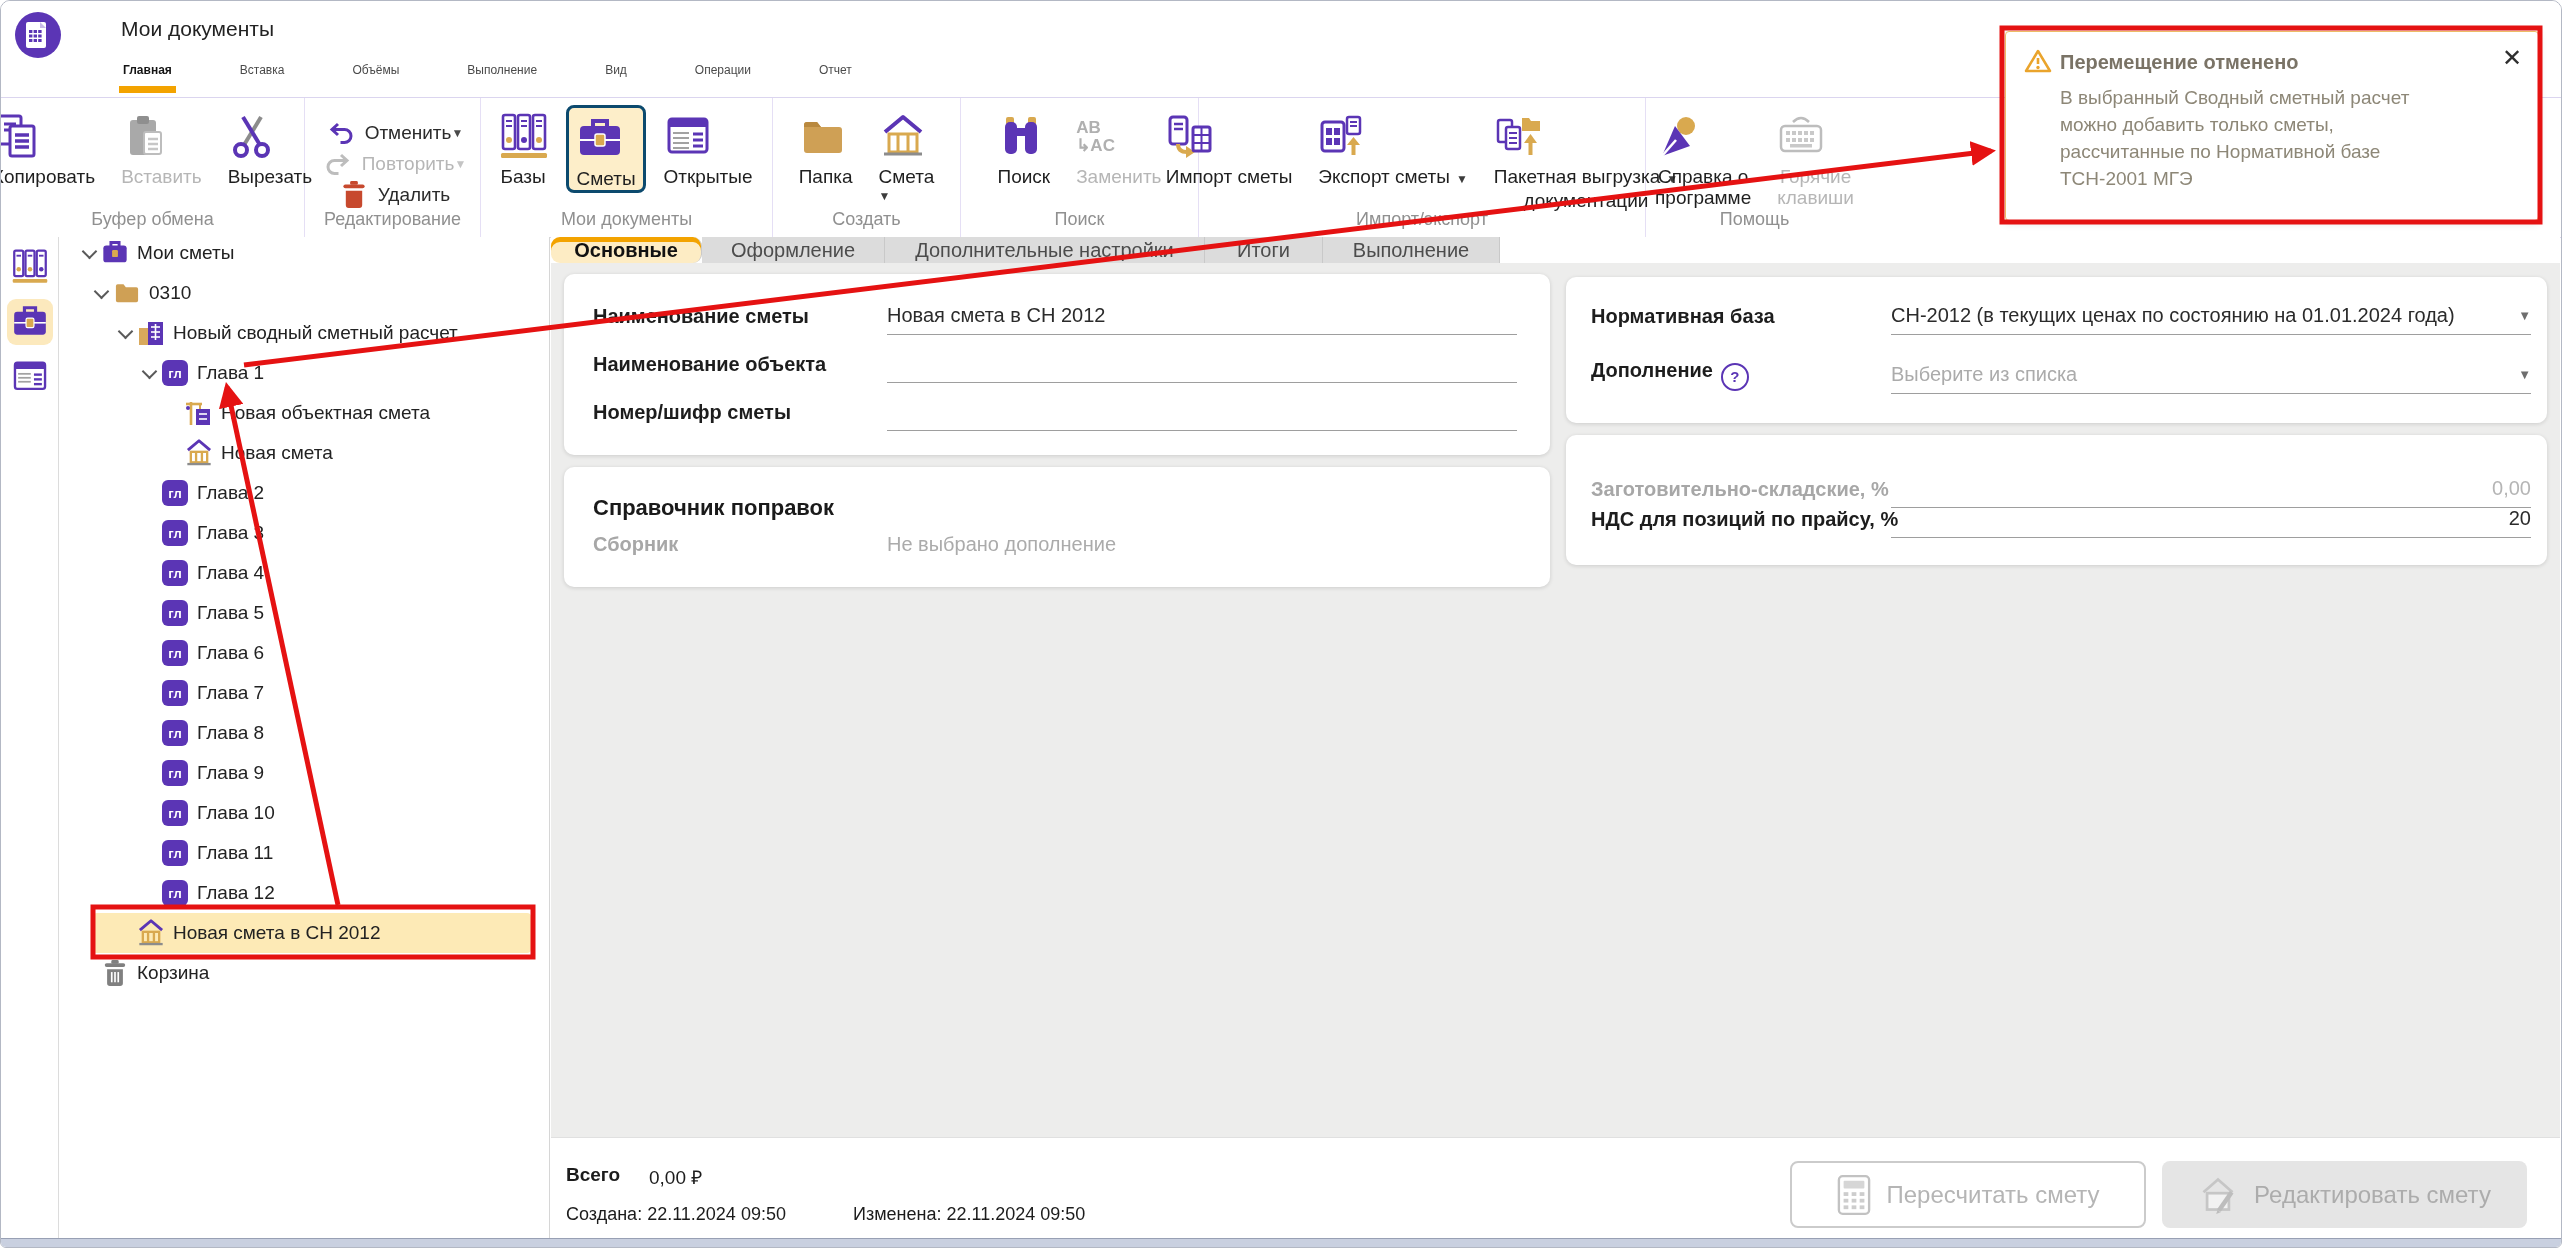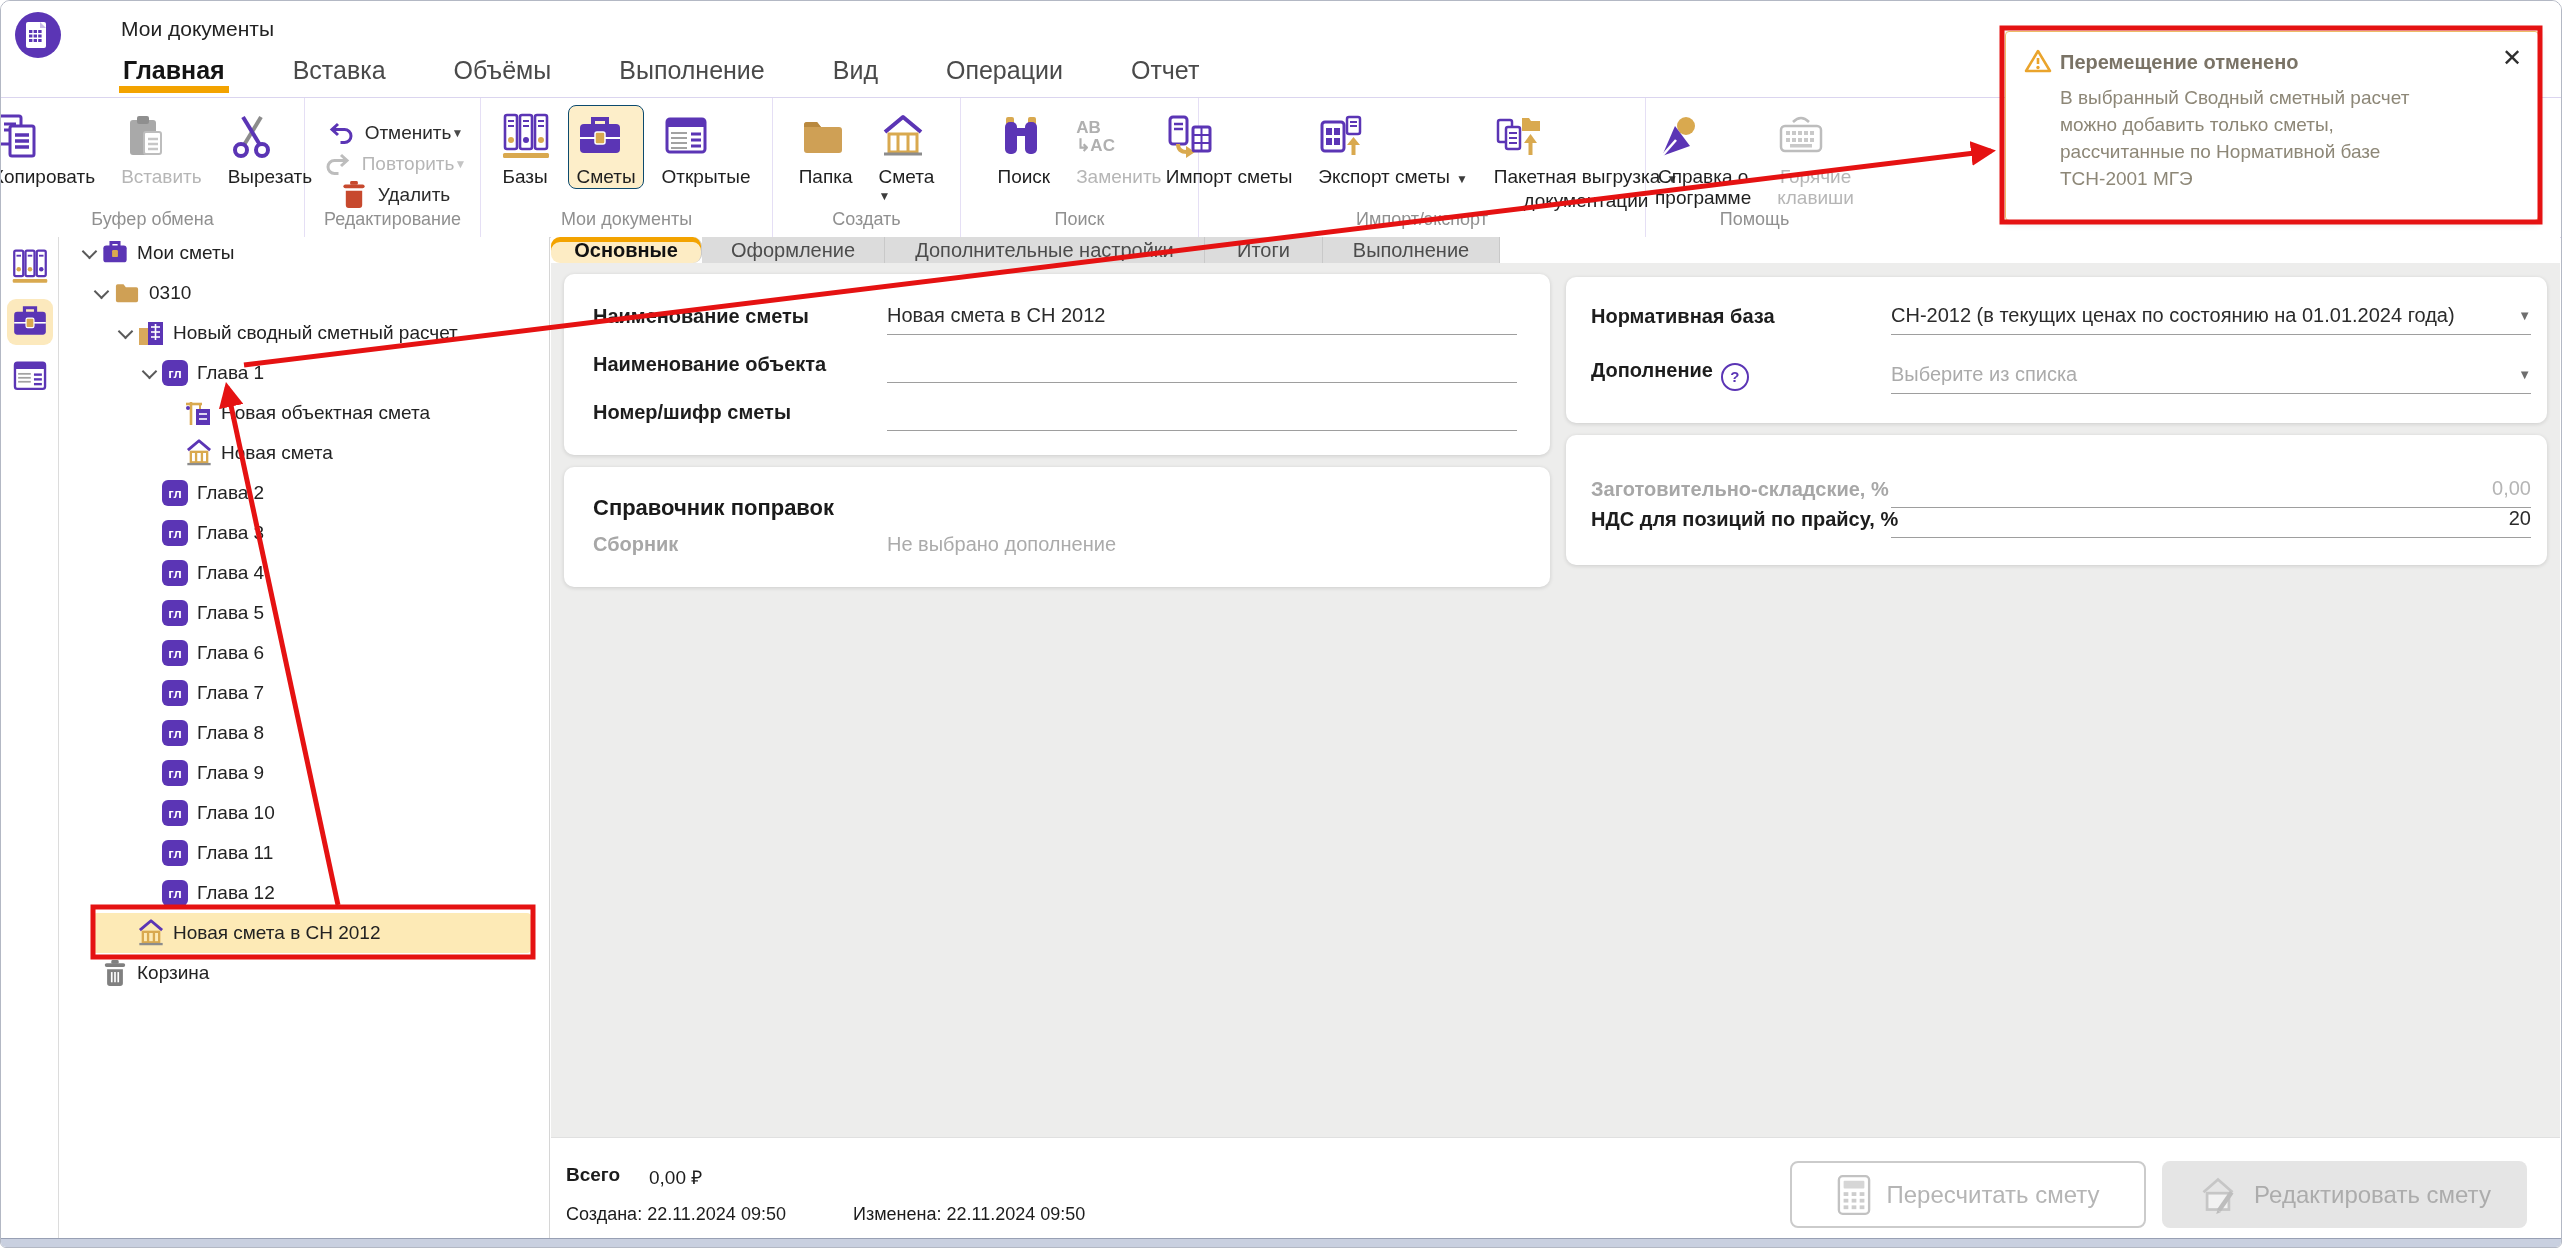--- a/index.html
+++ b/index.html
@@ -5,34 +5,34 @@
   html,body{margin:0;padding:0;background:#fff;font-family:"Liberation Sans",sans-serif;}
   .window{position:relative;width:2562px;height:1248px;background:#fff;border:1px solid #b3b8c4;
           border-radius:10px 10px 6px 6px;box-sizing:border-box;overflow:hidden;}
 
   
   .header{position:absolute;left:0;top:0;right:0;height:96px;background:#fff;border-bottom:1px solid #dbd5ef;}
   .logo{position:absolute;left:14px;top:11px;width:46px;height:46px;border-radius:50%;background:#5b35b5;
         display:flex;align-items:center;justify-content:center;}
   .app-title{position:absolute;left:120px;top:16px;font-size:21px;color:#222;}
   .menu{position:absolute;left:122px;top:54px;display:flex;}
-  .menu-item{position:relative;font-size:25px;color:#4a4a4a;margin-right:68px;line-height:30px;cursor:default;}
+  .menu-item{position:relative;font-size:12px;color:#4a4a4a;margin-right:68px;line-height:30px;cursor:default;}
   .menu-item.active{font-weight:bold;color:#141414;}
   .menu-item.active::after{content:"";position:absolute;left:-4px;right:-4px;bottom:-8px;height:7px;background:#f3a300;}
 
   
   .ribbon{position:absolute;left:0;top:97px;right:0;height:139px;background:#fff;border-bottom:1px solid #dbd5ef;display:flex;}
   .rgroup{position:relative;border-right:1px solid #e5dff5;box-sizing:border-box;
           display:flex;align-items:flex-start;justify-content:center;padding-top:7px;}
   .rgroup-caption{position:absolute;bottom:7px;left:0;right:0;text-align:center;font-size:18px;color:#909090;white-space:nowrap;}
   .rbtn{display:flex;flex-direction:column;align-items:flex-start;margin:0 5px;padding:3px 8px 2px;border-radius:8px;cursor:pointer;}
   .rbtn .ric{height:58px;display:flex;align-items:center;justify-content:center;}
   .rbtn .rlb{font-size:19px;color:#1f1f1f;text-align:center;line-height:21px;white-space:nowrap;}
   .rbtn.disabled .rlb{color:#b6b6b6;}
-  .rbtn.selected{background:#fdeec9;border:1px solid #0c4a6e;padding:2px 7px 1px;}
+  .rbtn.selected{background:#fdeec9;border:3px solid #0c4a6e;padding:2px 7px 1px;}
   .rcaret{font-size:12px;color:#3c3c3c;margin-top:2px;}
   .inline-caret{font-size:12px;color:#3c3c3c;margin-left:6px;}
   .editcol{display:flex;flex-direction:column;padding:12px 10px 0 14px;width:150px;align-items:center;}
   .rrow{display:flex;align-items:center;height:31px;font-size:19px;color:#2b2b2b;cursor:pointer;white-space:nowrap;}
   .rrow .eic{width:30px;display:flex;justify-content:center;margin-right:9px;}
   .rrow .ecaret{margin-left:auto;font-size:12px;color:#4a4a4a;}
   .rrow.disabled{color:#b6b6b6;}
   .rrow.disabled .ecaret{color:#c4c4c4;}
   .replace-ic{font-weight:bold;color:#b0b0b0;font-size:17px;line-height:18px;text-align:left;}
 

